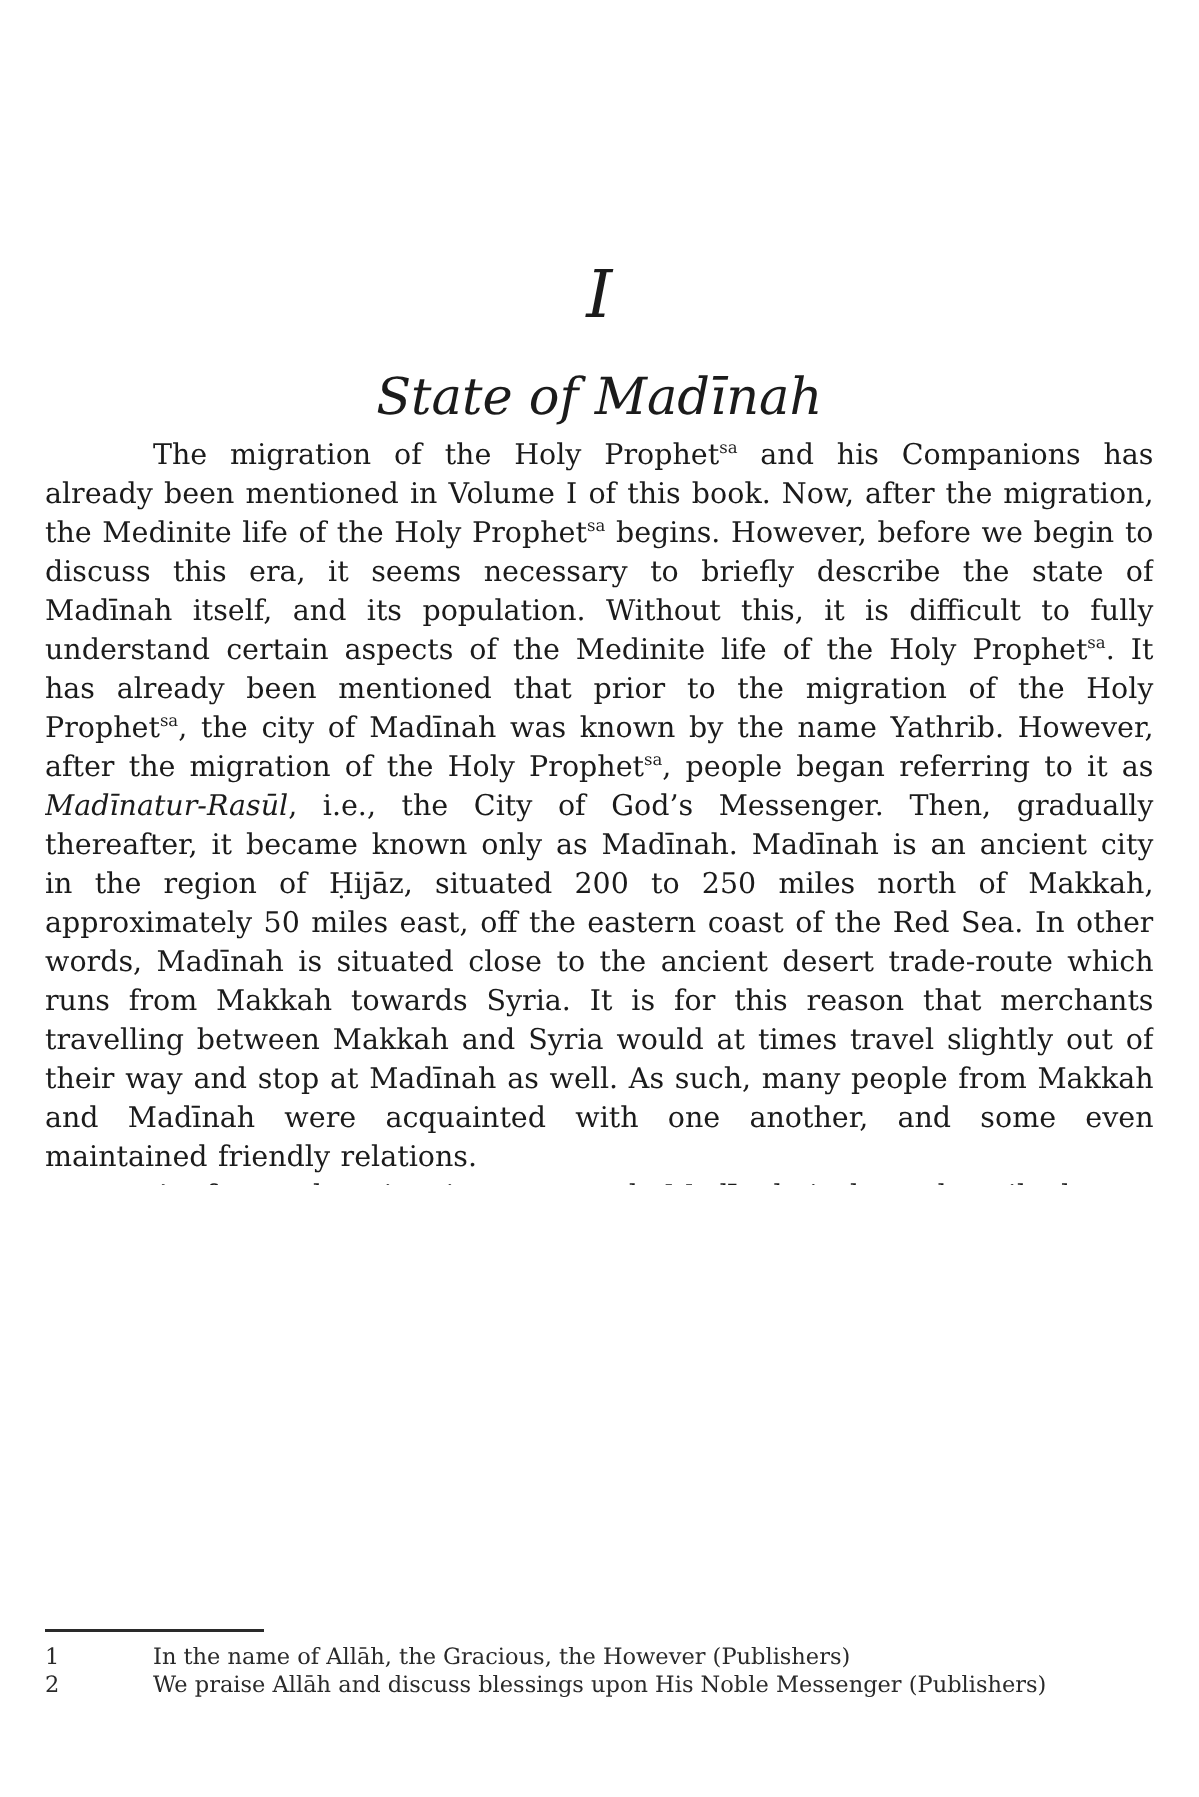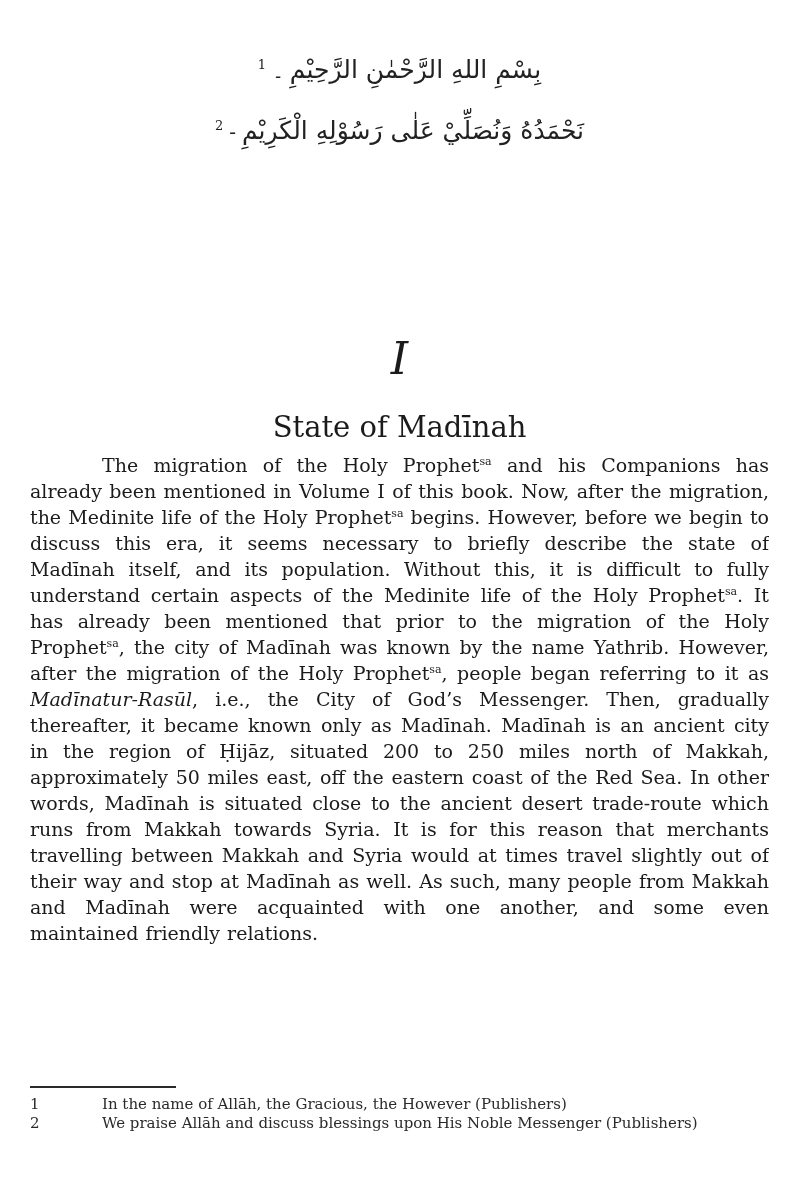--- a/index.html
+++ b/index.html
@@ -45,22 +45,23 @@
     text-align: center;
     font-style: italic;
     font-weight: normal;
     font-size: 38px;
     line-height: 57px;
   }
   
   .section-heading {
     margin: 24px 0 6px 0;
     text-align: center;
+    font-style: italic;
     font-weight: normal;
-    font-size: 29px;
+    font-size: 34px;
     line-height: 38px;
   }
   
   .body-text {
     margin: 0 30px;
     max-height: 500px;
     overflow: hidden;
     font-size: 19px;
     line-height: 26px;
     text-align: justify;
@@ -74,28 +75,20 @@
   .fn-rule { width: 146px; border: 0; border-top: 2px solid #2a2a2a; margin: 0 0 7px 0; }
   .footnote { display: flex; font-size: 15px; line-height: 19px; color: #2a2a2a; }
   .footnote .fn-num { width: 72px; flex: none; }
   .footnote .fn-text { flex: 1; }
 </style>
 </head>
 <body>
 
 <div class="page">
 
-  <div class="bismillah">
-    <div class="arabic-line">
-      <span class="arabic">بِسْمِ اللهِ الرَّحْمٰنِ الرَّحِيْمِ</span><span class="mark">۔</span><span class="fn-ref">1</span>
-    </div>
-    <div class="arabic-line">
-      <span class="arabic">نَحْمَدُهُ وَنُصَلِّيْ عَلٰى رَسُوْلِهِ الْكَرِيْمِ</span><span class="mark">-</span><span class="fn-ref">2</span>
-    </div>
-  </div>
 
   <div class="chapter-number">I</div>
 
 
   <h2 class="section-heading">State of Madīnah</h2>
 
   <div class="body-text">
       <p><span>The migration of the Holy Prophet</span><sup class="sa">sa</sup><span> and his Companions has already been mentioned in Volume I of this book. Now, after the migration, the Medinite life of the Holy Prophet</span><sup class="sa">sa</sup><span> begins. However, before we begin to discuss this era, it seems necessary to briefly describe the state of Madīnah itself, and its population. Without this, it is difficult to fully understand certain aspects of the Medinite life of the Holy Prophet</span><sup class="sa">sa</sup><span>. It has already been mentioned that prior to the migration of the Holy Prophet</span><sup class="sa">sa</sup><span>, the city of Madīnah was known by the name Yathrib. However, after the migration of the Holy Prophet</span><sup class="sa">sa</sup><span>, people began referring to it as </span><em>Madīnatur-Rasūl</em><span>, i.e., the City of God’s Messenger. Then, gradually thereafter, it became known only as Madīnah. Madīnah is an ancient city in the region of Ḥijāz, situated 200 to 250 miles north of Makkah, approximately 50 miles east, off the eastern coast of the Red Sea. In other words, Madīnah is situated close to the ancient desert trade-route which runs from Makkah towards Syria. It is for this reason that merchants travelling between Makkah and Syria would at times travel slightly out of their way and stop at Madīnah as well. As such, many people from Makkah and Madīnah were acquainted with one another, and some even maintained friendly relations.</span></p>
       <p><span>As far as location is concerned, Madīnah is best described as a valley, which was surrounded by small mountains. Among these was the Mount of</span></p>
     </div>

